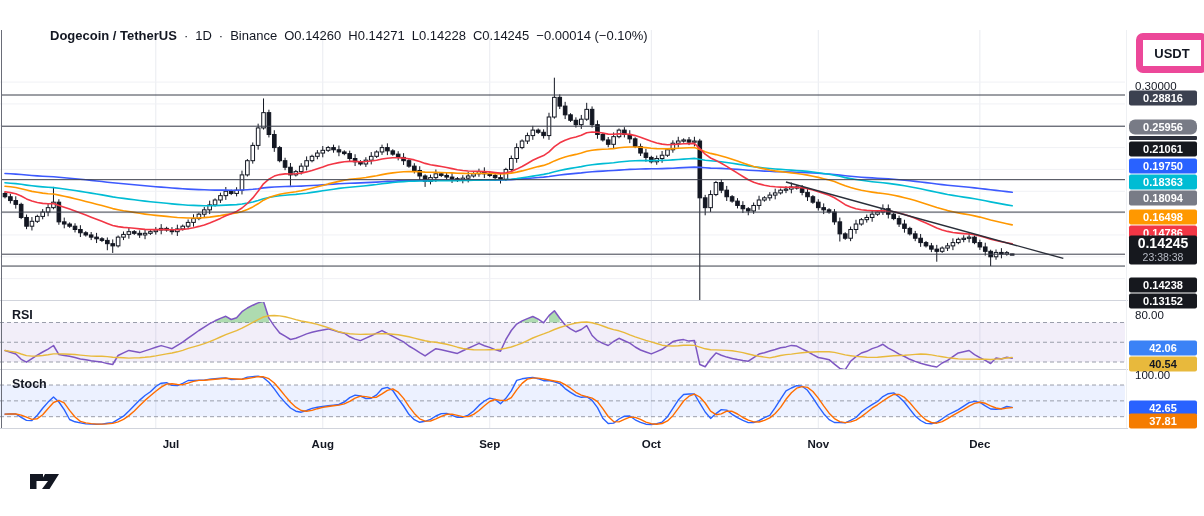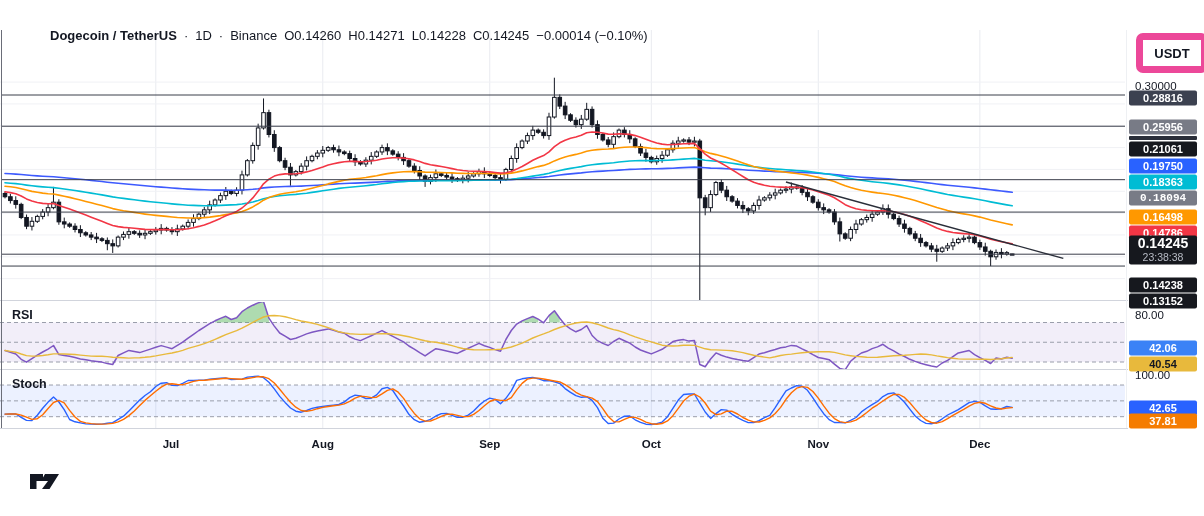--- a/index.html
+++ b/index.html
@@ -495,26 +495,26 @@
       <span>C0.14245</span>
       <span>−0.00014 (−0.10%)</span>
     </div>
   </div>
 
   <div class="usdt-btn">USDT</div>
 
   <div class="scale" id="scale-col">
       <div class="tick" style="top: 56px;">0.30000</div>
       <div class="badge" style="background: rgb(60, 65, 80); top: 68px;">0.28816</div>
-      <div class="badge" style="background: rgb(120, 123, 134); top: 97px;">0.25956</div>
+      <div class="badge" style="background: rgb(120, 123, 134); top: 97px; border-radius: 6px;">0.25956</div>
       <div class="sliver" style="background: rgb(42, 46, 57); top: 106px;"></div>
       <div class="badge" style="background: rgb(22, 24, 30); top: 119px;">0.21061</div>
       <div class="badge" style="background: rgb(41, 98, 255); top: 136px;">0.19750</div>
       <div class="badge" style="background: rgb(0, 188, 212); top: 152px;">0.18363</div>
-      <div class="badge" style="background: rgb(120, 123, 134); top: 168px; font-family: Liberation Mono, monospace;">0.18094</div>
+      <div class="badge" style="background: rgb(120, 123, 134); top: 168px;">0.18094</div>
       <div class="badge" style="background: rgb(255, 152, 0); top: 187px;">0.16498</div>
       <div class="badge" style="background: rgb(242, 54, 69); top: 203px;">0.14786</div>
       <div class="price-badge" style="background: rgb(22, 24, 30); top: 220px;">
         <div class="p">0.14245</div>
         <div class="cd">23:38:38</div>
       </div>
       <div class="badge" style="background: rgb(22, 24, 30); top: 255px;">0.14238</div>
       <div class="badge" style="background: rgb(22, 24, 30); top: 271px;">0.13152</div>
       <div class="tick" style="top: 285px;">80.00</div>
       <div class="badge" style="background: #3b82f6; color: rgb(255, 255, 255); top: 318px;">42.06</div>

